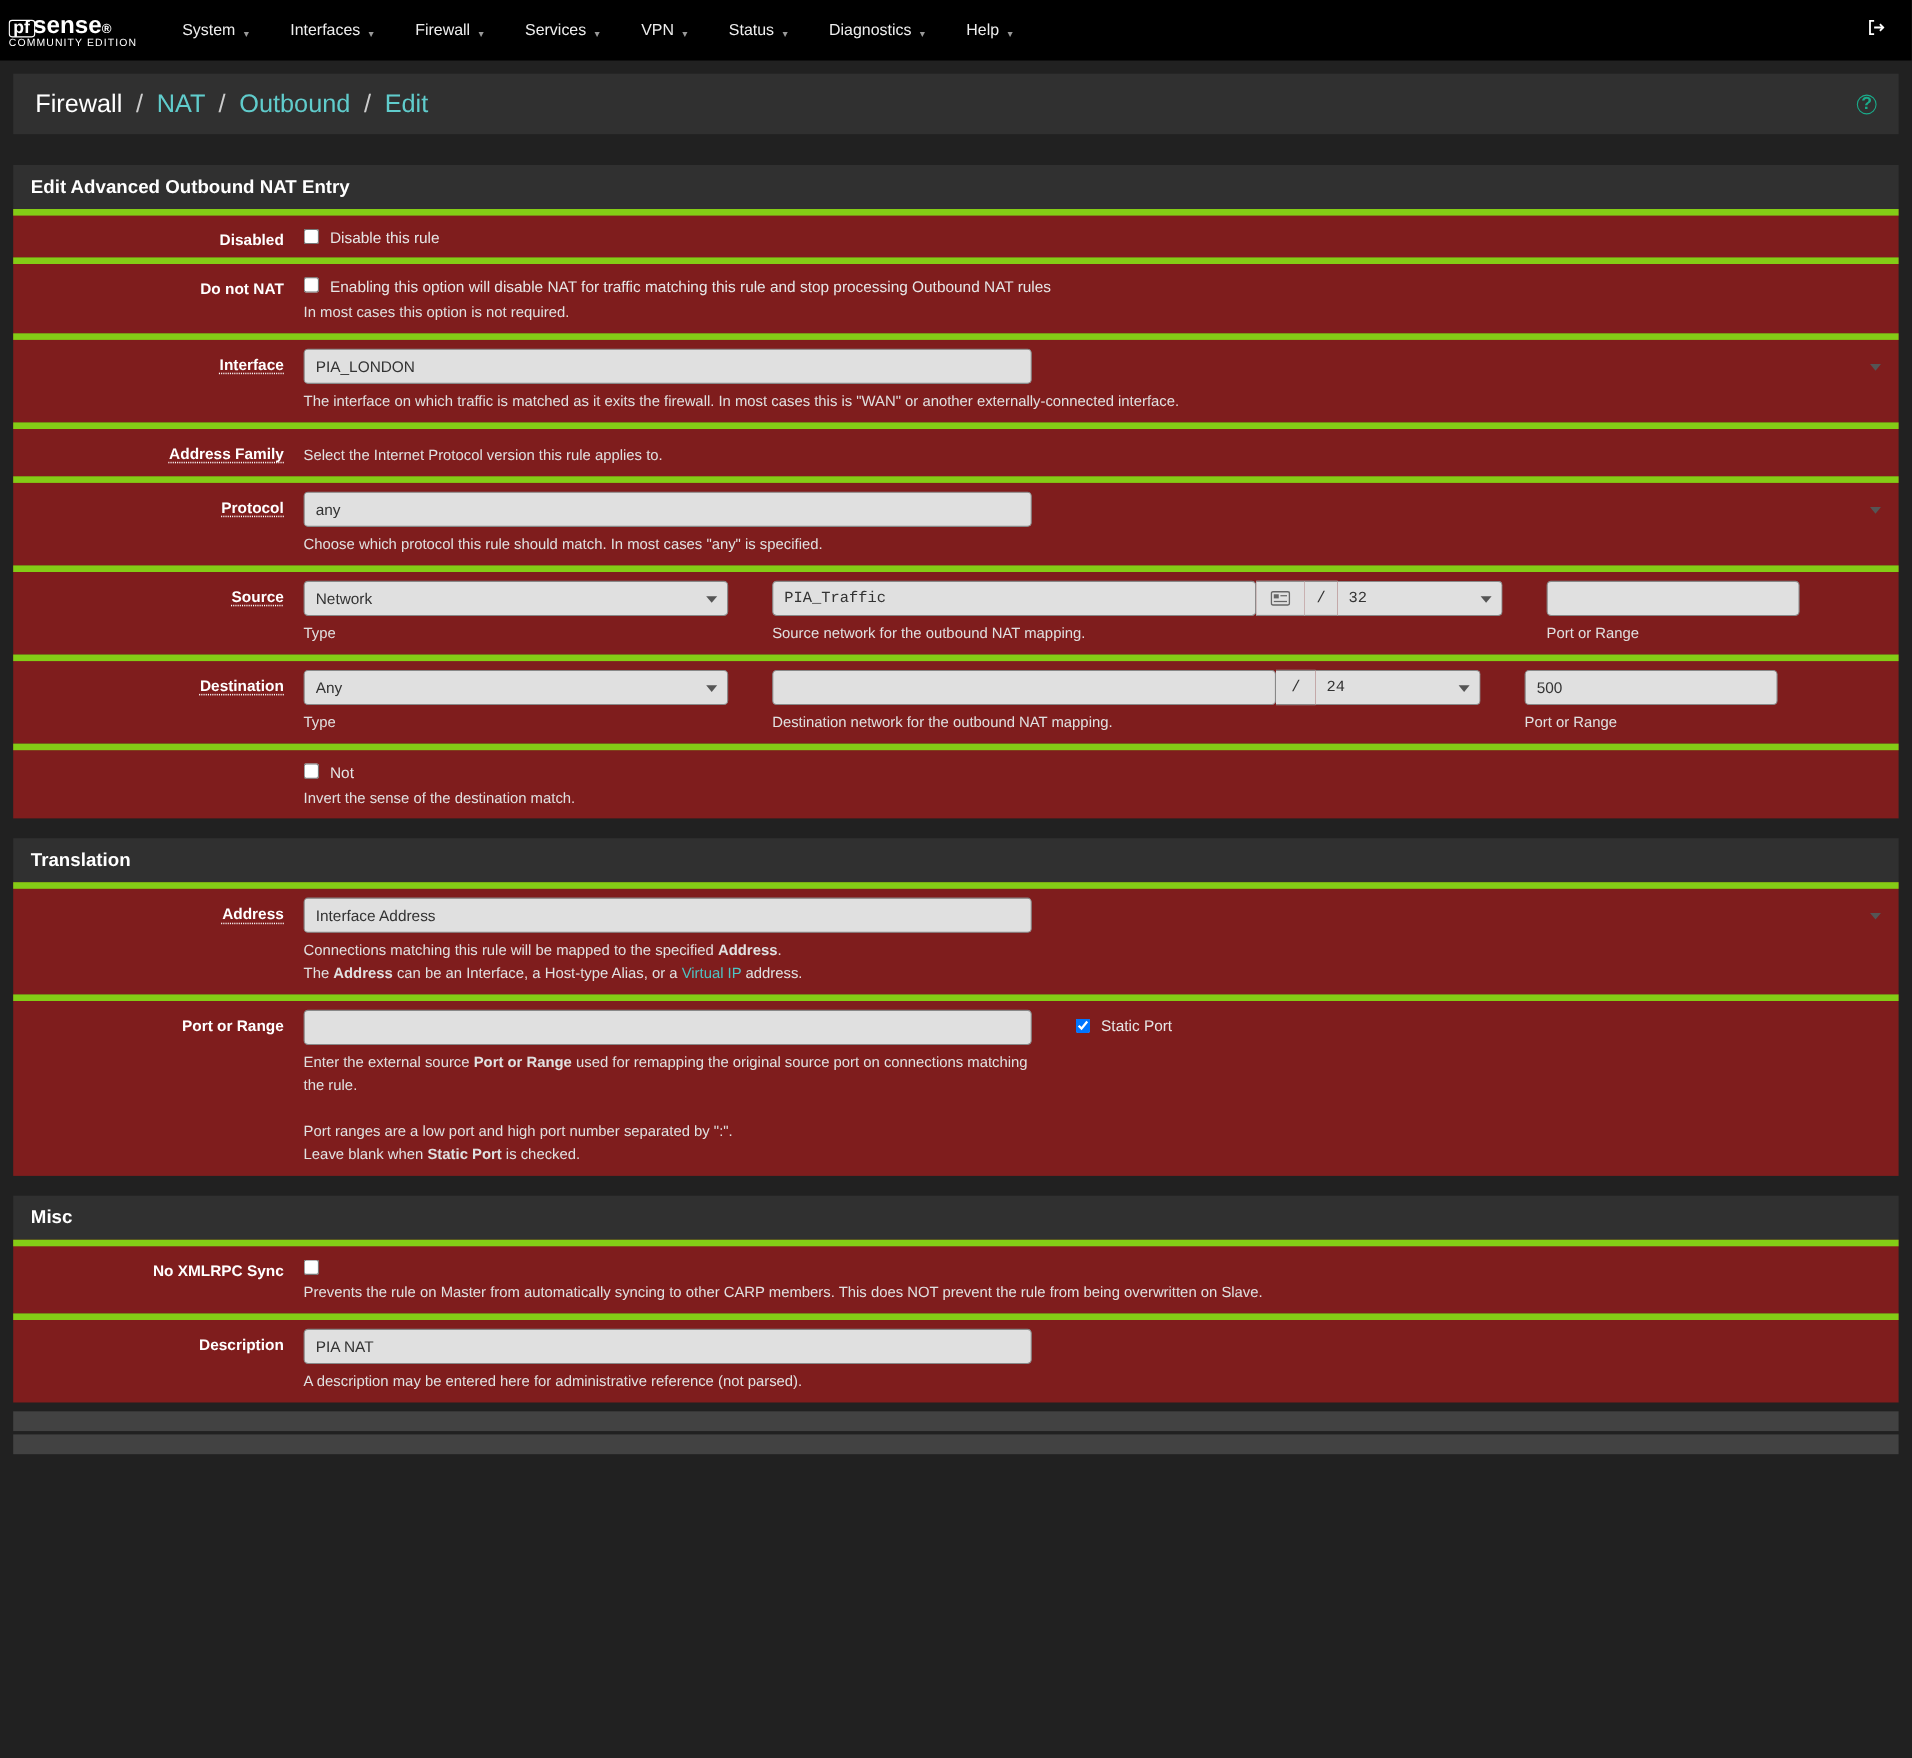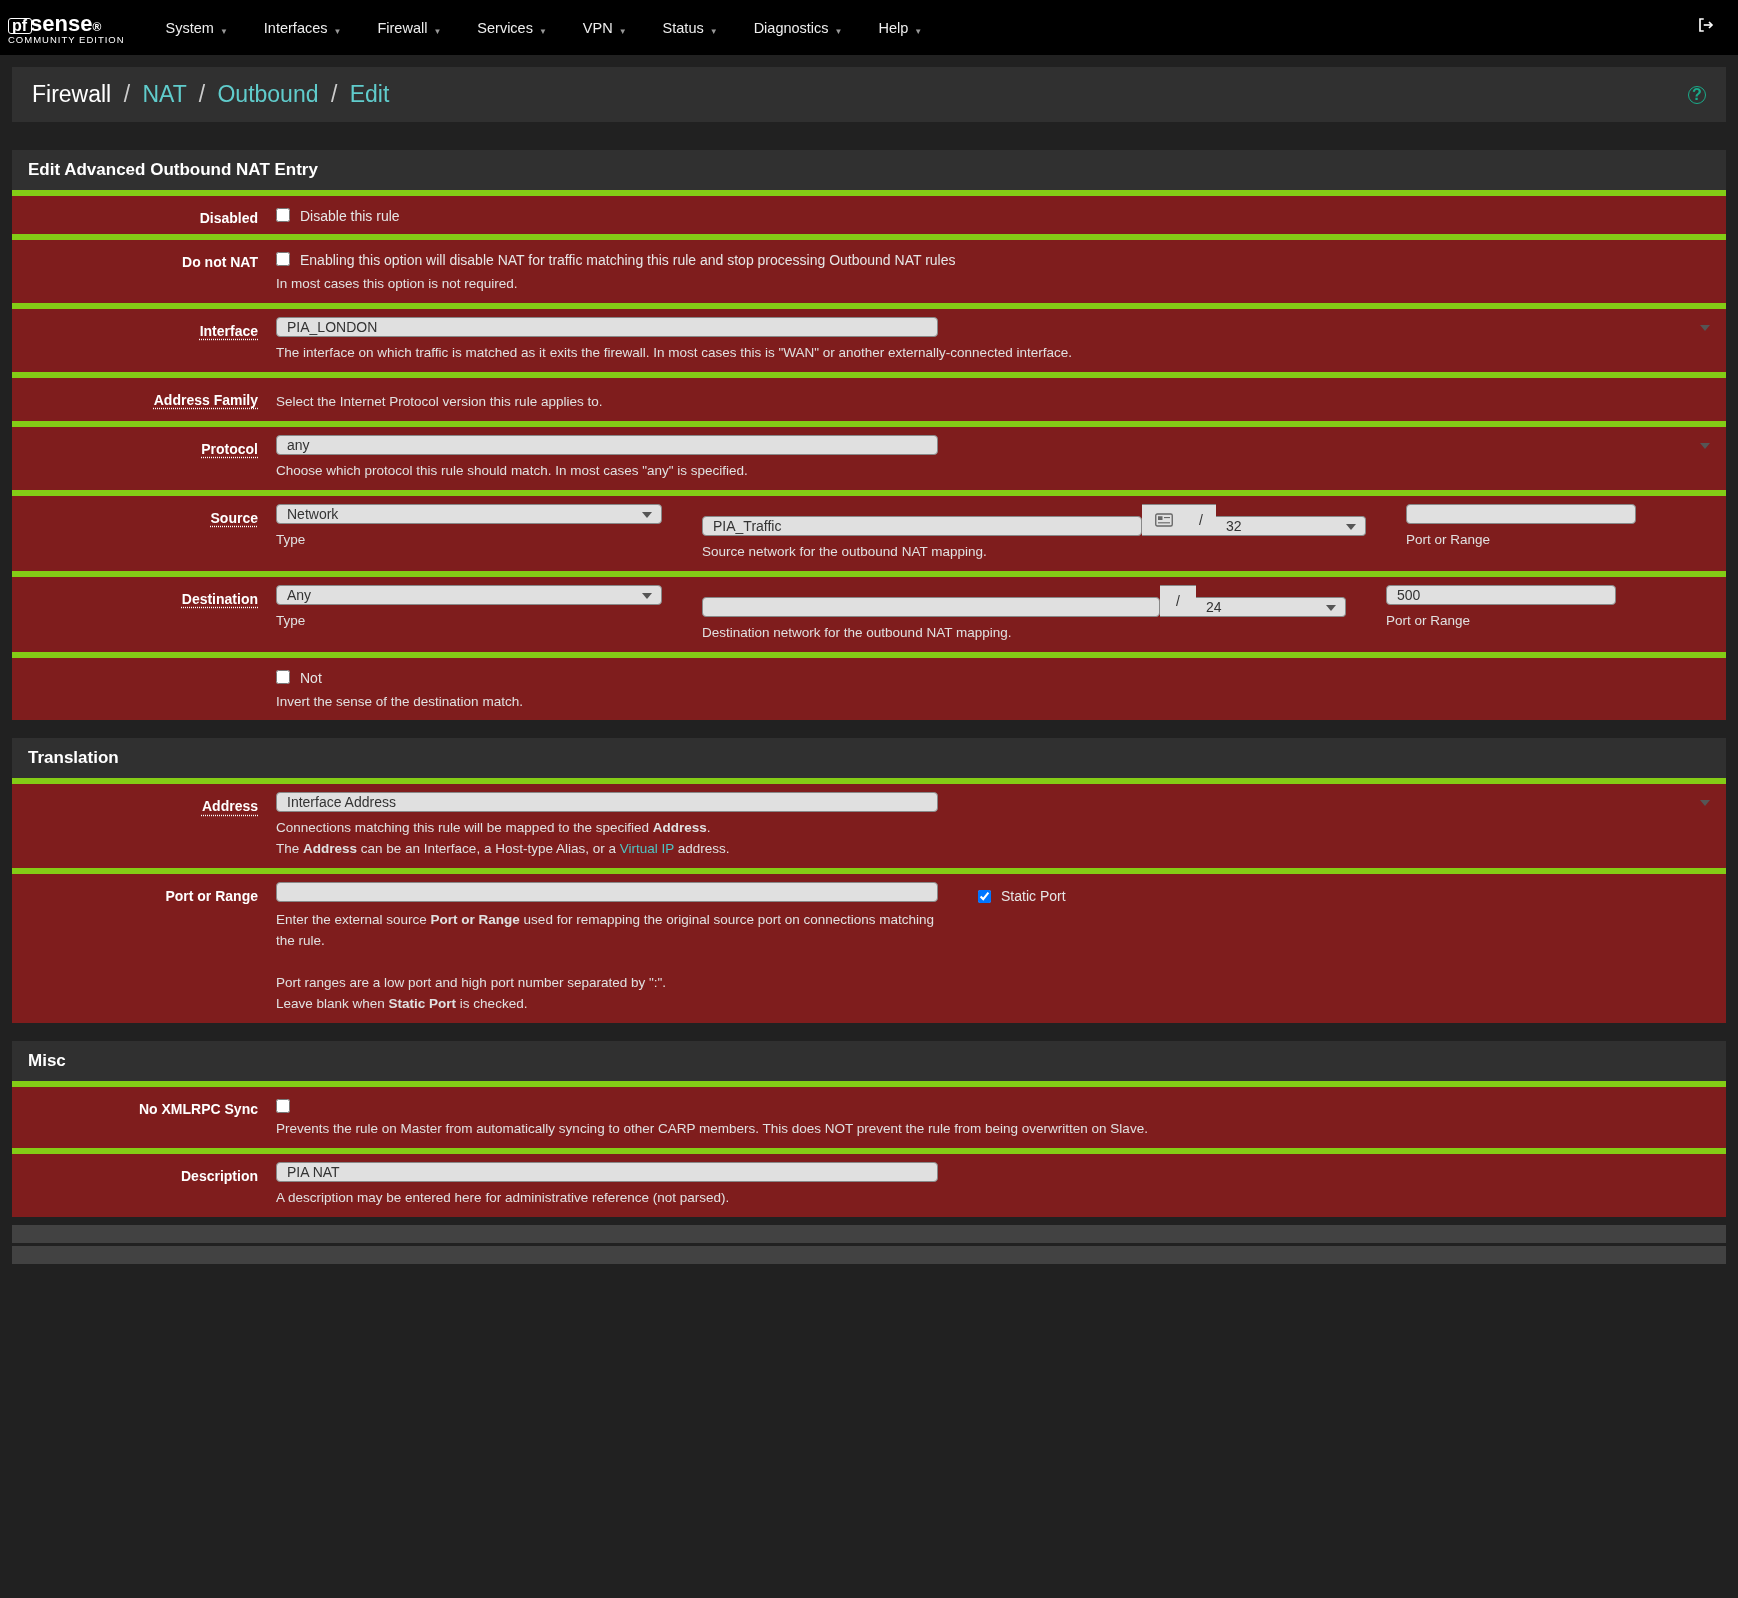--- a/index.html
+++ b/index.html
@@ -76,36 +76,36 @@
   .field-col { flex: 1; display:flex; flex-direction:column; }
   .help-text { color: #e0e0e0; font-size: 13.5px; margin-top: 6px; line-height: 1.55;}
   .help-text .vip-link{color:#4fc3c3;cursor:pointer;}
   .checkbox-line { display:flex; gap:10px; padding-top:4px;}
   .checkbox-line input[type=checkbox]{ width:14px; height:14px; accent-color:#0a62c9; cursor:pointer;}
   .checkbox-line label { cursor:pointer; }
   select, input[type=text] {
     background: #e0e0e0;
     border: 1px solid #888;
     border-radius: 4px;
-    height: 20px;
+    height: 32px;
     padding: 0 10px;
     font-size: 14px;
     color: #333;
     font-family:inherit;
   }
   select { appearance:none; -webkit-appearance:none; background-image: linear-gradient(#e0e0e0,#e0e0e0); padding-right:30px;}
   .select-wrap { position:relative; display:inline-block; }
   .select-wrap::after{
     content:""; position:absolute; right:10px; top:50%; margin-top:-2px;
     border-left:5px solid transparent; border-right:5px solid transparent; border-top:6px solid #555;
     pointer-events:none;
   }
   .sel-wide select { width: 662px;}
   .sel-type select { width: 386px;}
-  .net-group { display:flex; align-items:flex-end; gap:0;}
+  .net-group { display:flex; align-items:flex-end; gap:0;font-family:Liberation Mono, monospace;}
   .net-input { width:440px; border-radius:4px 0 0 4px;}
   .net-icon { width:44px; height:32px; background:#e0e0e0; border:1px solid #888; border-left:none; border-right:none; display:inline-flex; align-items:center; justify-content:center; color:#555;}
   .net-slash { width:30px; height:32px; background:#e0e0e0; border:1px solid #888; border-left:none; border-right:none; display:inline-flex; align-items:center; justify-content:center; color:#333;}
   .net-cidr { position:relative;}
   .net-cidr select{ width:150px; border-radius:0 4px 4px 0; border-left:none;}
   .net-cidr::after{content:""; position:absolute; right:10px; top:50%; margin-top:-2px; border-left:5px solid transparent; border-right:5px solid transparent; border-top:6px solid #555; pointer-events:none;}
   .port-input { width: 230px;}
   .port-wide  { width: 662px;}
   .src-row { display:flex; gap:40px;}
   .src-col { display:flex; flex-direction:column;}

